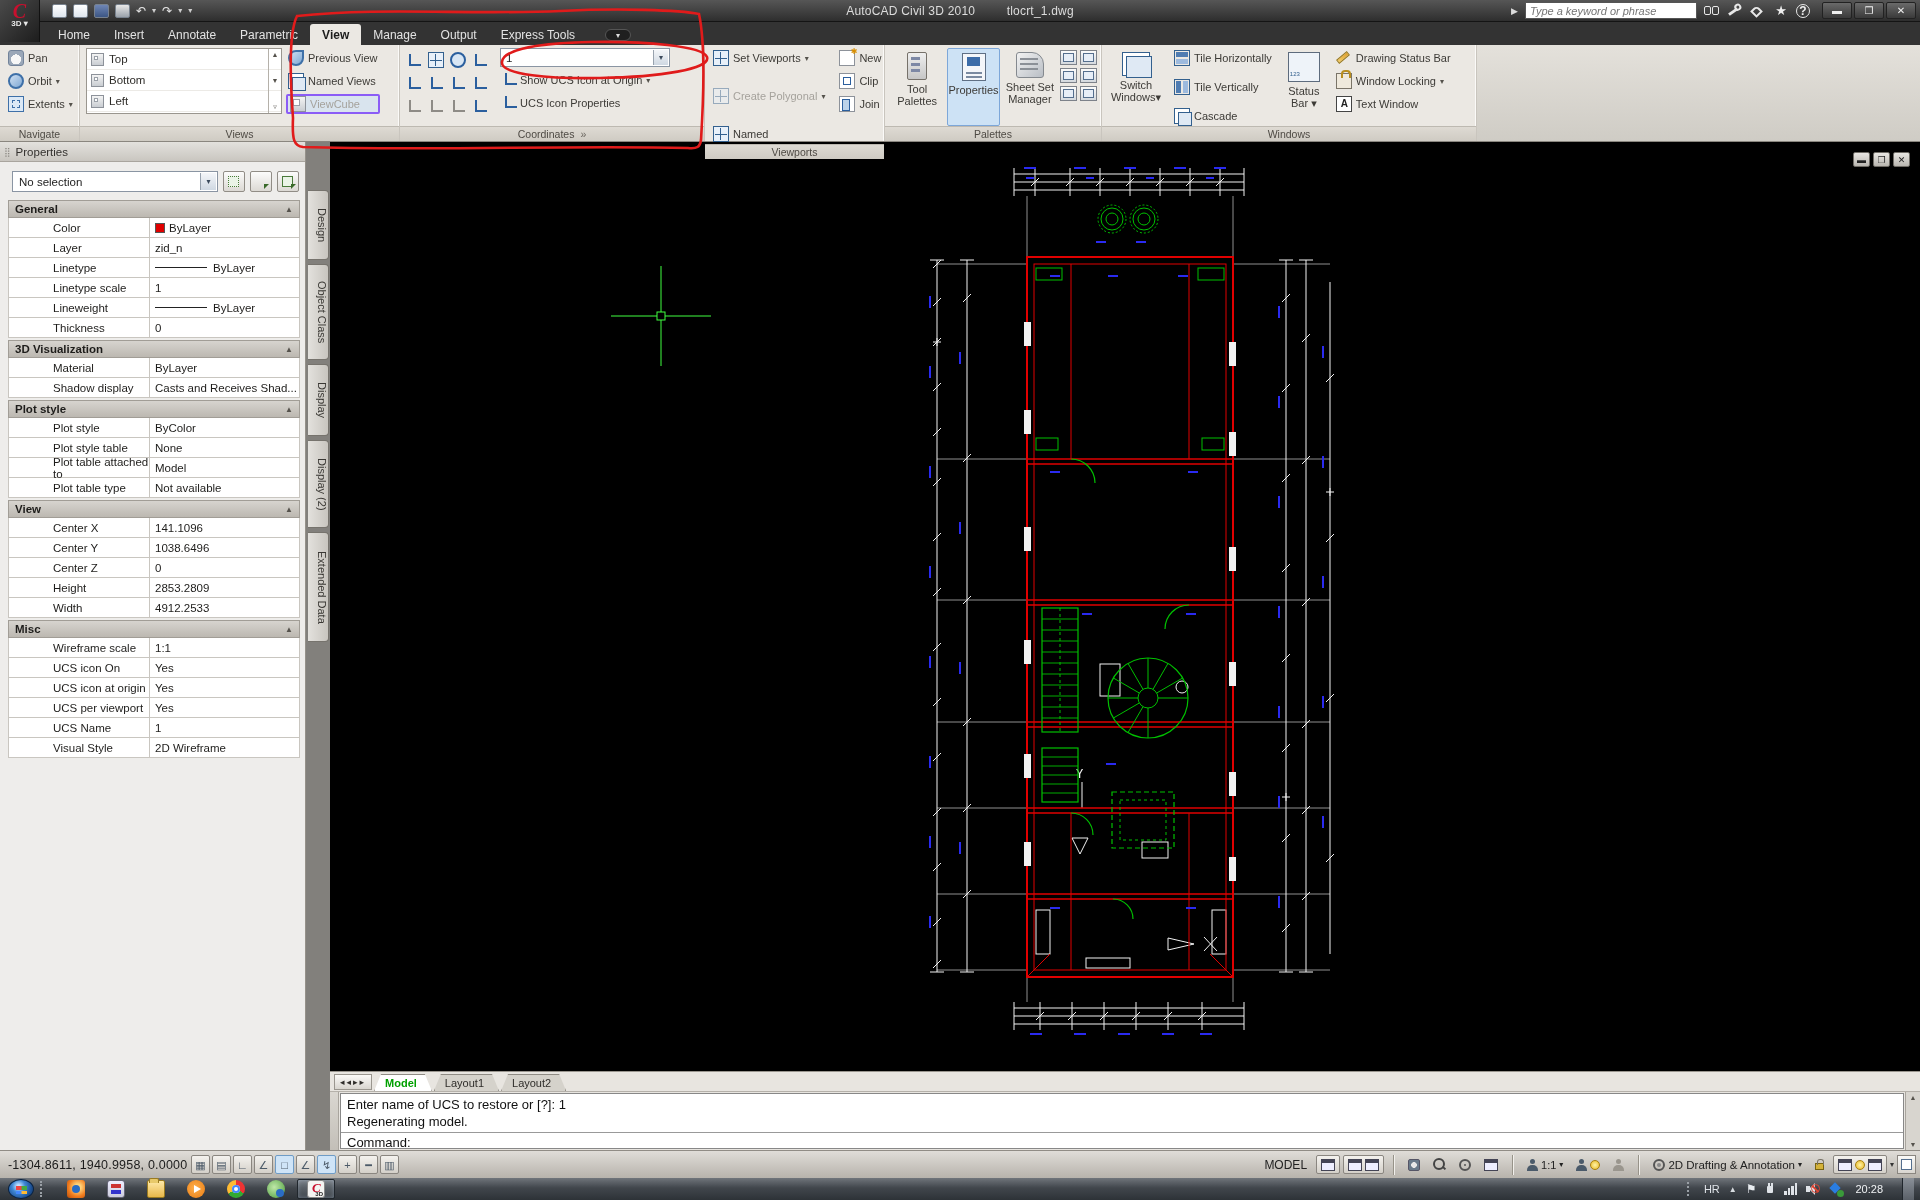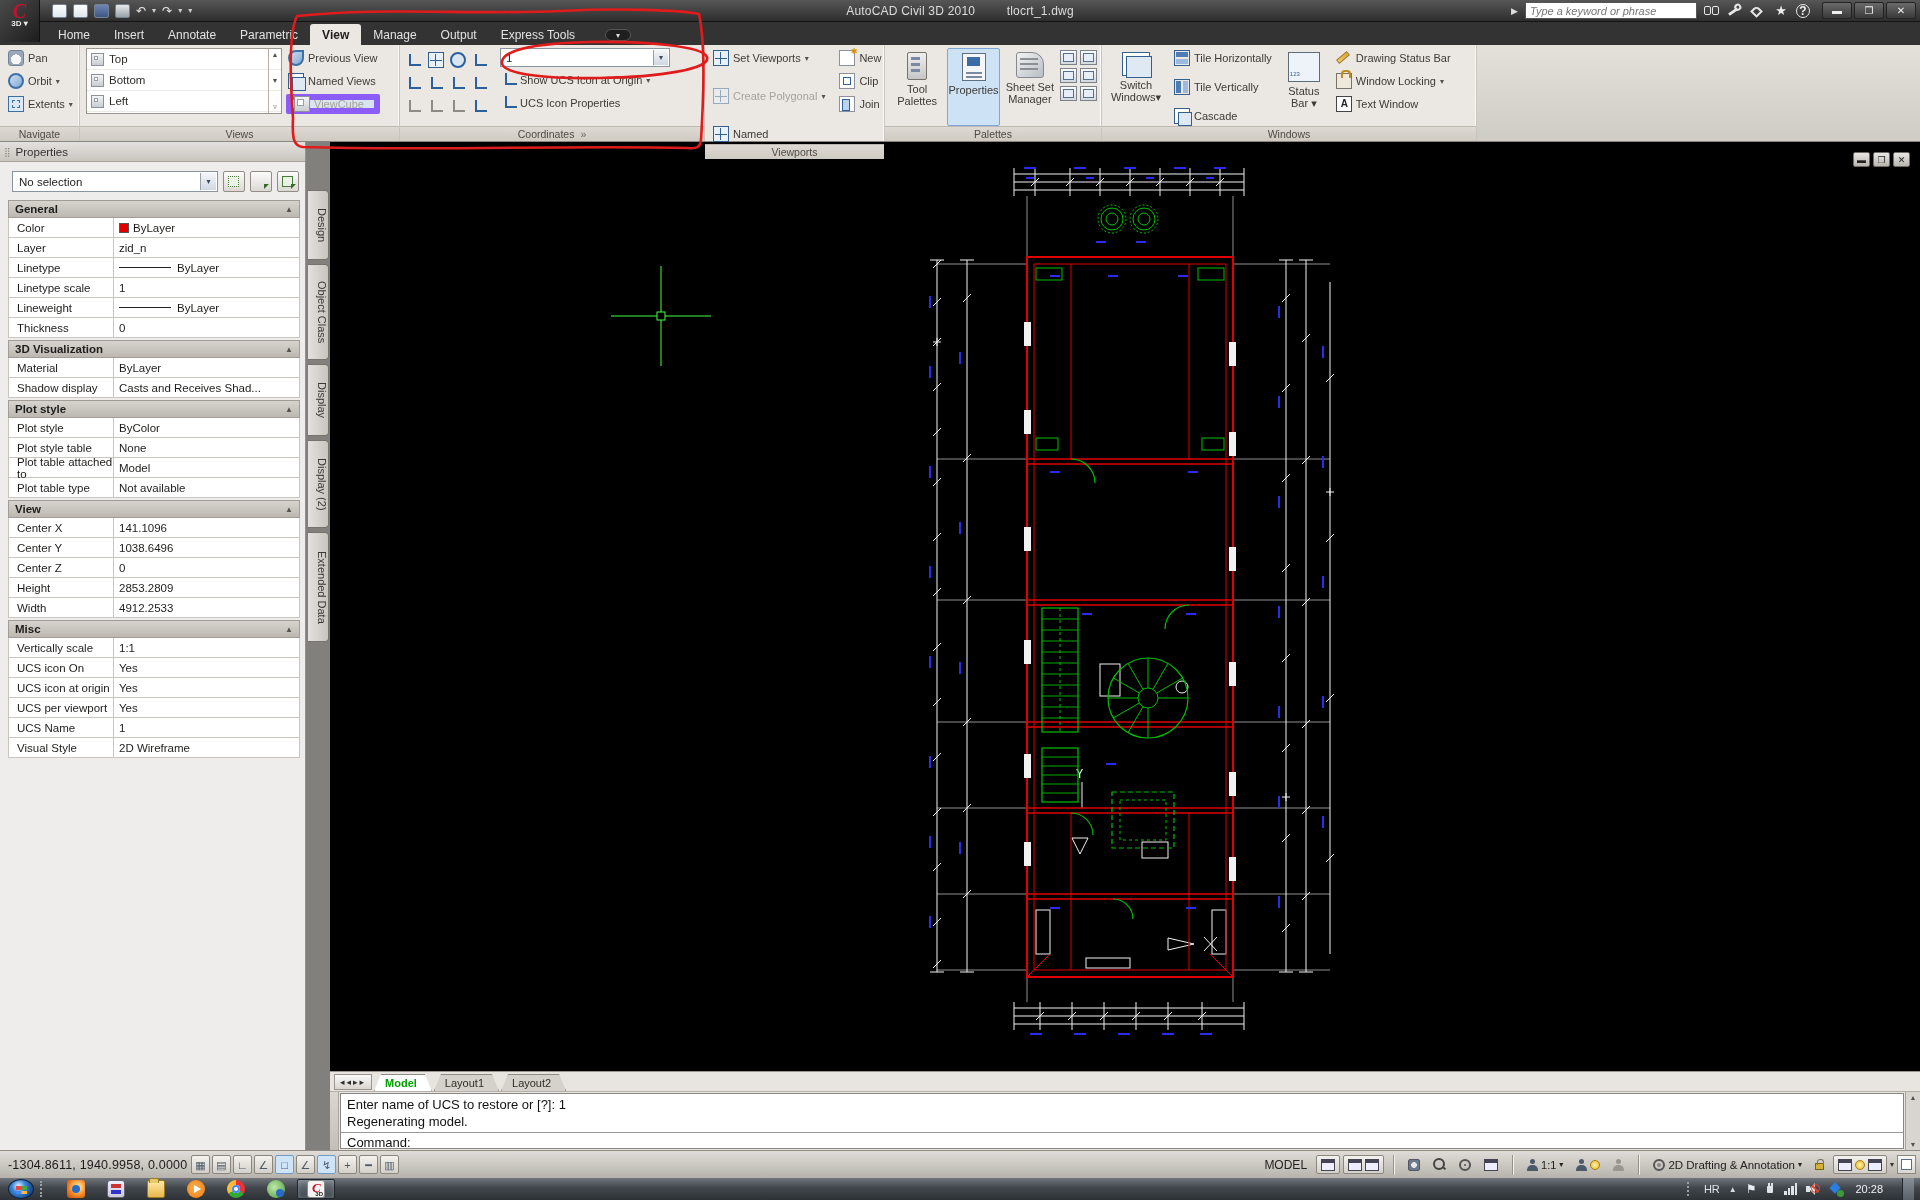--- a/index.html
+++ b/index.html
@@ -129,21 +129,21 @@
     display:flex; align-items:center; padding-left:6px; position:relative;}
   .selcombo .cdd{ position:absolute; right:1px; top:1px; bottom:1px; width:16px; background:linear-gradient(#f4f6f9,#cfd8e2); border-left:1px solid #98a2ae; font-size:8px; text-align:center; line-height:17px; color:#3b4a5c;}
   .palbtn { width:22px; height:21px; background:linear-gradient(#fcfcfb,#dcd9d4); border:1px solid #918d86; border-radius:2px; position:relative;}
   .palbtn i { position:absolute; left:4px; top:4px; width:11px; height:11px; border:1px dotted #4a7a3a; background:#eaf4e6;}
   .palbtn u { position:absolute; right:2px; bottom:2px; width:0; height:0; border-left:5px solid #3a6a2a; border-bottom:5px solid transparent;}
   .psec { margin:0 0 2px 8px; width:292px;}
   .phdr { height:18px; background:linear-gradient(#d7d4cf,#bcb8b1); border:1px solid #a19d96;
     font-size:11.5px; font-weight:bold; color:#1e1d1b; display:flex; align-items:center; padding:0 6px;}
   .phdr .carat { margin-left:auto; font-size:8px; color:#55524c;}
   .prow { display:flex; height:20px; border:1px solid #c9c6c0; border-top:none; background:#fff; font-size:11.5px; color:#1e1d1b;}
-  .plabel { width:105px; border-right:1px solid #c9c6c0; display:flex; align-items:center; padding-left:8px; background:#fff;}
+  .plabel { width:105px; border-right:1px solid #c9c6c0; display:flex; align-items:center; padding-left:8px; background:#fff;margin-left:36px;}
   .pval { flex:1; display:flex; align-items:center; padding-left:5px; gap:4px; overflow:hidden; white-space:nowrap;}
   .swatch { width:10px; height:10px; background:#e00000; border:1px solid #555; flex:none;}
   .lineglyph { width:52px; height:1px; background:#222; flex:none; margin-right:2px;}
   .sidestrip { position:absolute; left:306px; top:142px; width:24px; height:1008px; background:#82807c; z-index:5;}
   .vtab { position:absolute; left:2px; width:21px; background:linear-gradient(90deg,#e3e1dd,#c8c5bf);
     border:1px solid #76736d; border-left:none; border-radius:0 4px 4px 0; color:#3a3834; font-size:11px;
     writing-mode:vertical-rl; text-align:center; padding:8px 0; }
 
   
   .canvas { position:absolute; left:330px; top:142px; width:1590px; height:929px; background:#000; z-index:1;}
@@ -360,21 +360,21 @@
         </div>
         <div class="col" style="gap:3px">
           <div class="rbtn">
               <span class="i16 orbitball" style="border-radius:50% 0 50% 50%"></span>
               <span>Previous View</span>
             </div>
           <div class="rbtn">
               <span class="i16 cascico"></span>
               <span>Named Views</span>
             </div>
-          <div class="rbtn dis" style="background:#d9e4ee;border:6px solid #8b5cf6;border-radius:2px">
+          <div class="rbtn dis" style="background:#d9e4ee;border:2px solid #8b5cf6;border-radius:2px">
               <span class="i16 cubeico"></span>
               <span>ViewCube</span>
             </div>
         </div>
       </div>
       <div class="pcap"><span>Views</span></div>
     </div>
 
     <div class="panel" style="width:305px">
       <div class="pbody">
@@ -693,21 +693,21 @@
           </div>
         </div>
     </div>
 
     <div class="psec">
       <div class="phdr">
           <span>Misc</span>
           <span class="carat">▲</span>
         </div>
       <div class="prow">
-          <div class="plabel">Vertically scale</div>
+          <div class="plabel">Wireframe scale</div>
           <div class="pval">
             <span>1:1</span>
           </div>
         </div>
       <div class="prow">
           <div class="plabel">UCS icon On</div>
           <div class="pval">
             <span>Yes</span>
           </div>
         </div>

